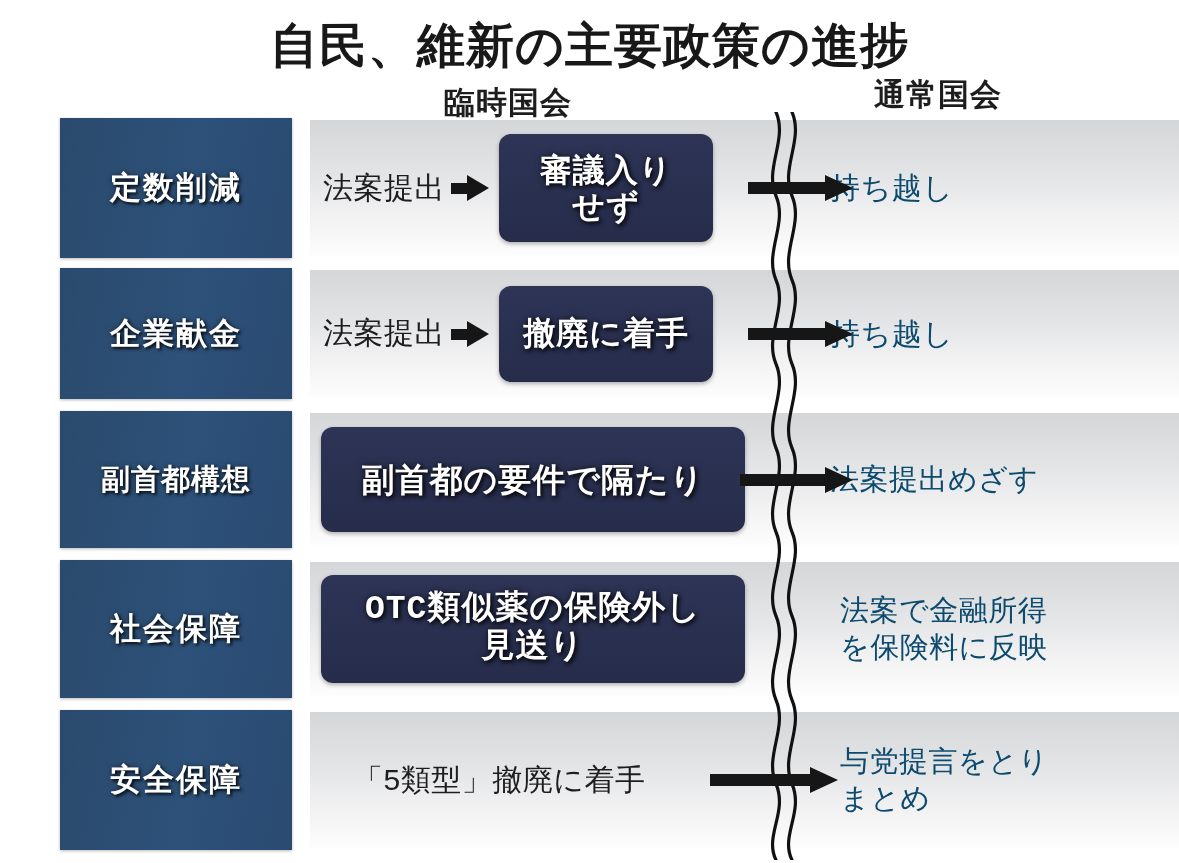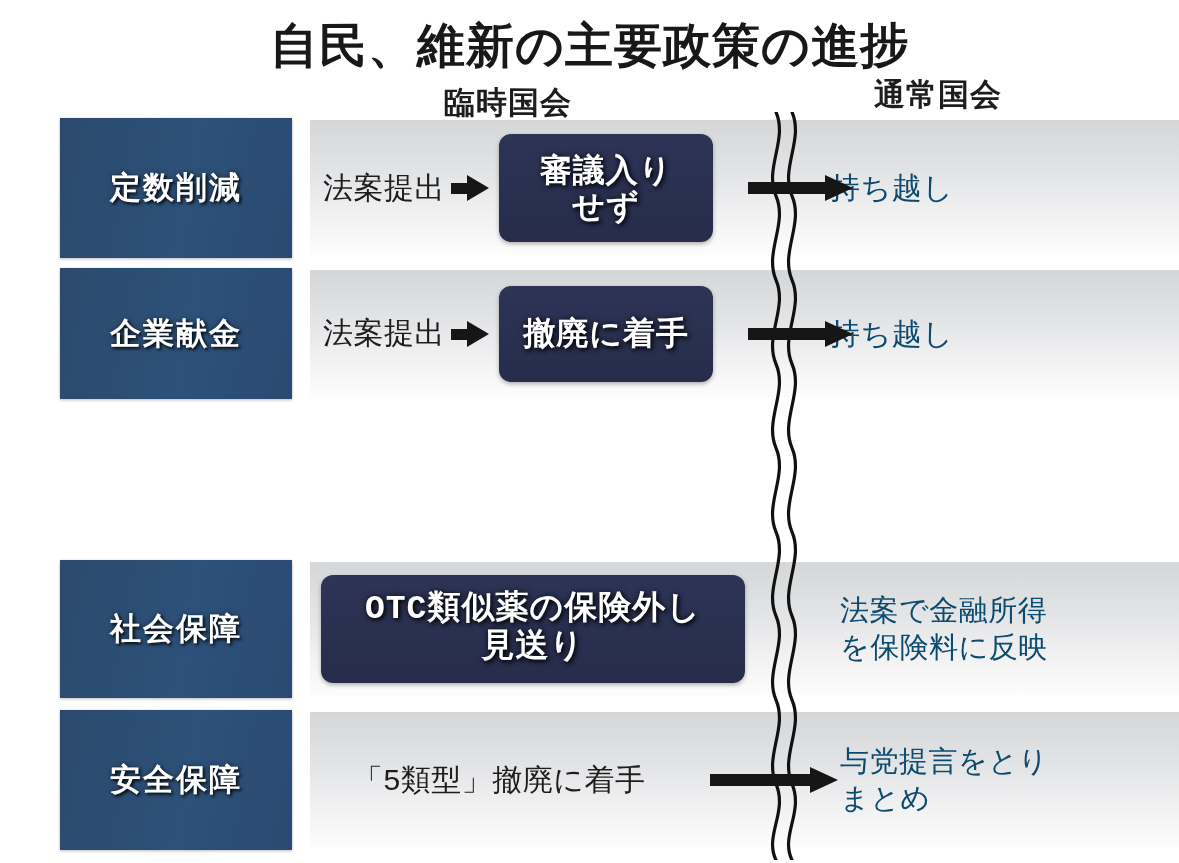--- a/index.html
+++ b/index.html
@@ -254,20 +254,38 @@
     </div>
     <div class="long-arrow" style="left:748px;width:105px;top:53px;">
       <span class="shaft"></span>
         <span class="head"></span>
     </div>
     <div class="right-zone">
       <span class="post-text">持ち越し</span>
     </div>
   </div>
 
+  <div class="row" style="top:411px;height:137px;">
+    <div class="panel"></div>
+    <div class="cat">
+      <span class="cat-label" style="font-size:29px;letter-spacing:1px;">副首都構想</span>
+    </div>
+    <div class="left-zone" style="width:460px;">
+      <span class="nbox" style="width:424px;height:105px;margin-left:20px;">
+        <span class="nbox-label" style="font-size:33px;">副首都の要件で隔たり</span>
+      </span>
+    </div>
+    <div class="long-arrow" style="left:740px;width:113px;top:56px;">
+      <span class="shaft"></span>
+        <span class="head"></span>
+    </div>
+    <div class="right-zone">
+      <span class="post-text" style="font-size:29px;">法案提出めざす</span>
+    </div>
+  </div>
 
   <div class="row" style="top:560px;height:138px;">
     <div class="panel"></div>
     <div class="cat">
       <span class="cat-label">社会保障</span>
     </div>
     <div class="left-zone" style="width:460px;">
       <span class="nbox" style="width:424px;height:108px;margin-left:20px;font-family:Liberation Mono, monospace;">
         <span class="nbox-label" style="font-size:33px;">OTC類似薬の保険外し
 見送り</span>

